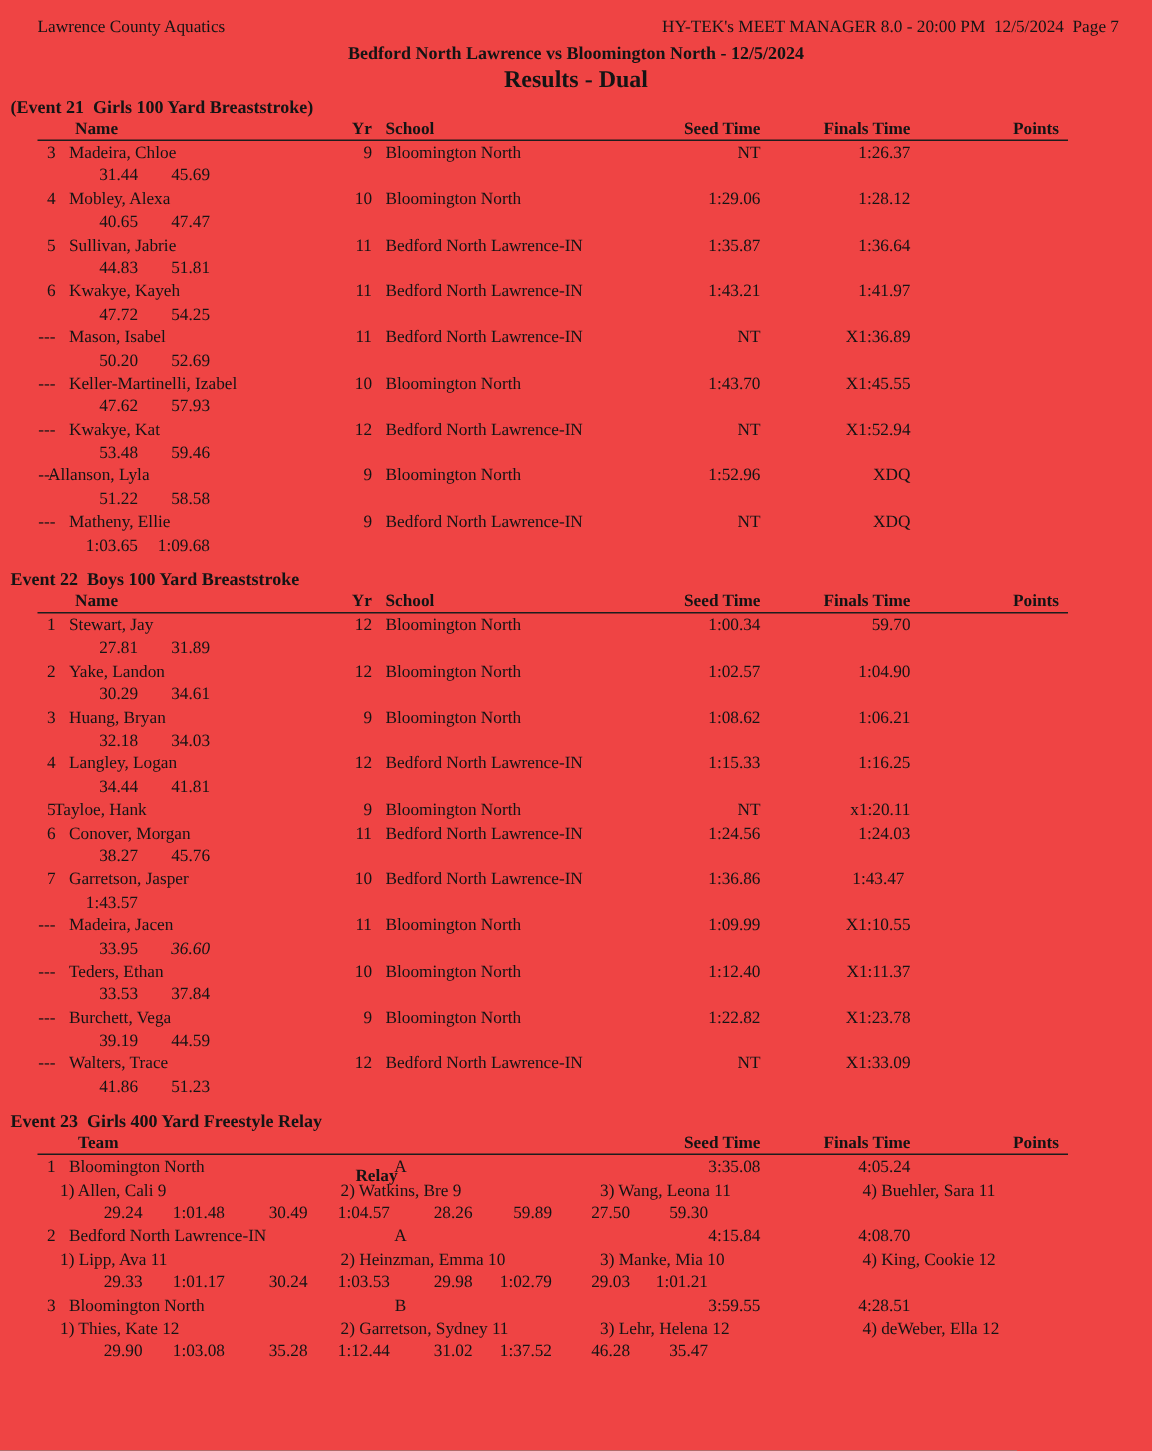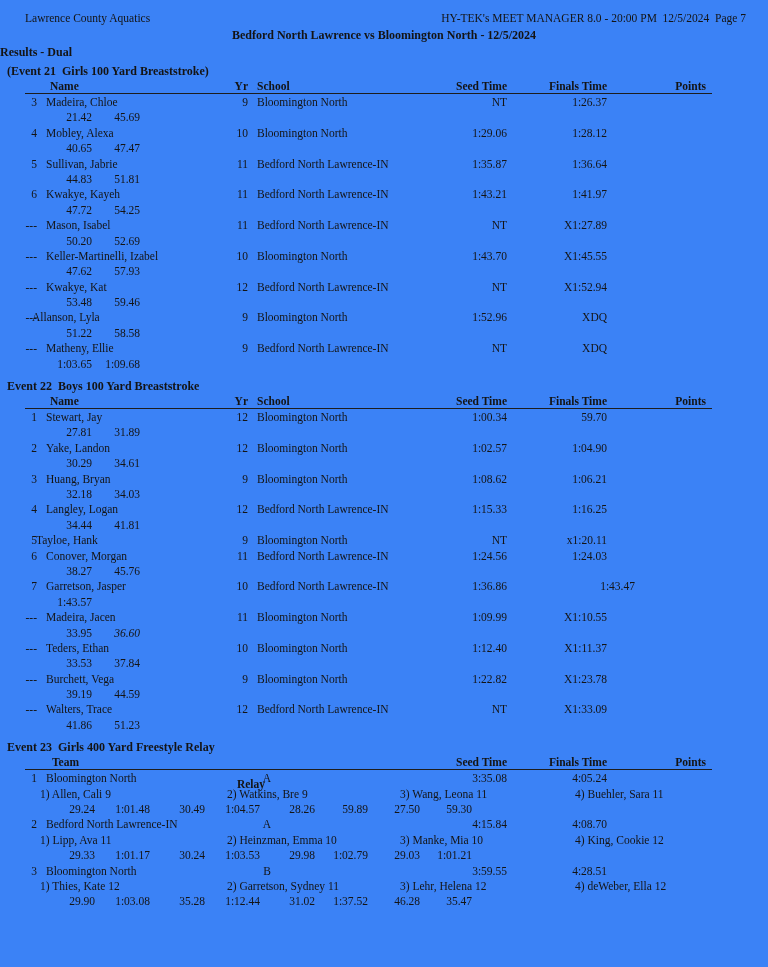--- a/index.html
+++ b/index.html
@@ -1,31 +1,31 @@
 <!DOCTYPE html>
 <html><head>
 <meta charset="utf-8">
 <style>
   html,body{margin:0;padding:0;background:#888;}
   .page{
     position:relative;
     width:768px;height:967px;
-    background:#3b82f6;
+    background:#ef4444;
     font-family:"Liberation Serif","DejaVu Serif",serif;
     color:#141414;
     font-size:11.5px;
     overflow:hidden;
     margin:0 auto;
   }
   .inner{position:relative;padding-top:12px;}
   .meta-row{position:relative;height:16px;}
   .meta-left{position:absolute;left:25px;top:0;white-space:pre;}
   .meta-right{position:absolute;right:22px;top:0;white-space:pre;}
   .title{height:17px;text-align:center;font-weight:bold;font-size:12px;white-space:pre;}
-  .subtitle{height:16px;font-weight:bold;font-size:12px;white-space:pre;}
+  .subtitle{height:16px;text-align:center;font-weight:bold;font-size:16px;white-space:pre;}
   .events{margin-top:3px;}
   .event{margin-top:6px;}
   .event:first-child{margin-top:0;}
   .event-title{height:16px;font-weight:bold;font-size:12px;padding-left:7px;white-space:pre;}
   .hline{position:relative;height:13px;font-weight:bold;}
   .rule{height:0;border-top:1.5px solid #1d1d1d;margin-left:25px;width:687px;margin-bottom:2px;}
   .line{position:relative;height:15.4px;}
   .cell{position:absolute;top:0;white-space:pre;}
   .r{text-align:right;}
   .c{text-align:center;}
@@ -57,21 +57,21 @@
           <div>
             <div class="line">
               <span class="cell r" style="left: 0px; width: 37px;">3</span>
               <span class="cell" style="left: 46px;">Madeira, Chloe</span>
               <span class="cell r" style="left: 218px; width: 30px;">9</span>
               <span class="cell" style="left: 257px;">Bloomington North</span>
               <span class="cell r" style="left: 400px; width: 107px;">NT</span>
               <span class="cell r" style="left: 498px; width: 109px;">1:26.37</span>
             </div>
             <div class="line">
-              <span class="cell r" style="left: 40px; width: 52px;">21.42</span>
+              <span class="cell r" style="left: 40px; width: 52px;">31.44</span>
               <span class="cell r" style="left: 88px; width: 52px;">45.69</span>
             </div>
           </div>
           <div>
             <div class="line">
               <span class="cell r" style="left: 0px; width: 37px;">4</span>
               <span class="cell" style="left: 46px;">Mobley, Alexa</span>
               <span class="cell r" style="left: 218px; width: 30px;">10</span>
               <span class="cell" style="left: 257px;">Bloomington North</span>
               <span class="cell r" style="left: 400px; width: 107px;">1:29.06</span>
@@ -110,21 +110,21 @@
               <span class="cell r" style="left: 88px; width: 52px;">54.25</span>
             </div>
           </div>
           <div>
             <div class="line">
               <span class="cell r" style="left: 0px; width: 37px;">---</span>
               <span class="cell" style="left: 46px;">Mason, Isabel</span>
               <span class="cell r" style="left: 218px; width: 30px;">11</span>
               <span class="cell" style="left: 257px;">Bedford North Lawrence-IN</span>
               <span class="cell r" style="left: 400px; width: 107px;">NT</span>
-              <span class="cell r" style="left: 498px; width: 109px;">X1:27.89</span>
+              <span class="cell r" style="left: 498px; width: 109px;">X1:36.89</span>
             </div>
             <div class="line">
               <span class="cell r" style="left: 40px; width: 52px;">50.20</span>
               <span class="cell r" style="left: 88px; width: 52px;">52.69</span>
             </div>
           </div>
           <div>
             <div class="line">
               <span class="cell r" style="left: 0px; width: 37px;">---</span>
               <span class="cell" style="left: 46px;">Keller-Martinelli, Izabel</span>
@@ -272,21 +272,21 @@
               <span class="cell r" style="left: 88px; width: 52px;">45.76</span>
             </div>
           </div>
           <div>
             <div class="line">
               <span class="cell r" style="left: 0px; width: 37px;">7</span>
               <span class="cell" style="left: 46px;">Garretson, Jasper</span>
               <span class="cell r" style="left: 218px; width: 30px;">10</span>
               <span class="cell" style="left: 257px;">Bedford North Lawrence-IN</span>
               <span class="cell r" style="left: 400px; width: 107px;">1:36.86</span>
-              <span class="cell r" style="left: 526px; width: 109px;">1:43.47</span>
+              <span class="cell r" style="left: 494px; width: 109px;">1:43.47</span>
             </div>
             <div class="line">
               <span class="cell r" style="left: 40px; width: 52px;">1:43.57</span>
             </div>
           </div>
           <div>
             <div class="line">
               <span class="cell r" style="left: 0px; width: 37px;">---</span>
               <span class="cell" style="left: 46px;">Madeira, Jacen</span>
               <span class="cell r" style="left: 218px; width: 30px;">11</span>

